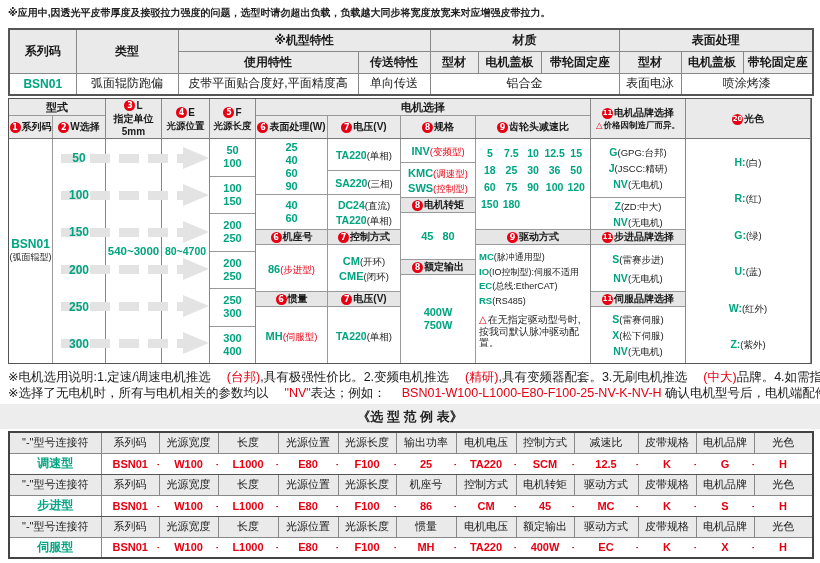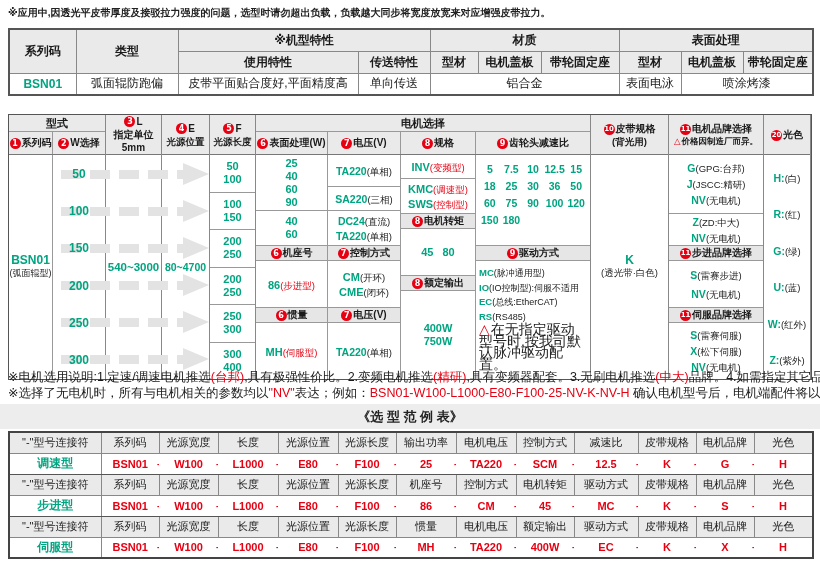--- a/index.html
+++ b/index.html
@@ -10,21 +10,21 @@
   
   .top-note { position:absolute; top:6px; left:8px; width:806px; font-size:10px; font-weight:bold; color:#222; white-space:nowrap; }
 
   
   table.spec { position:absolute; top:28px; left:8px; width:804px; border-collapse:collapse; table-layout:fixed; border:2px solid #555; }
   table.spec td { border:1px solid #888; text-align:center; font-size:12px; height:22px; padding:0 1px; overflow:hidden; white-space:nowrap; }
   table.spec tr.hd td { background:#eaeaea; font-weight:bold; }
   .tealtxt { color:#00a480; font-weight:bold; }
 
   
-  .main-table { position:absolute; top:114px; left:8px; width:804px; height:266px; border:1.5px solid #555; display:flex; background:#fff;justify-content:center; }
+  .main-table { position:absolute; top:98px; left:8px; width:804px; height:266px; border:1.5px solid #555; display:flex; background:#fff;justify-content:center; }
   .grp, .colx { display:flex; flex-direction:column; border-right:1px solid #888; height:100%; flex:none; }
   .colx:last-child { border-right:none; }
   .hdr-top { height:17px; background:#eaeaea; border-bottom:1px solid #999; text-align:center; font-weight:bold; font-size:11px; line-height:16px; overflow:hidden; }
   .hdr-sub { height:23px; background:#eaeaea; border-bottom:1px solid #777; display:flex; }
   .hcell { display:flex; align-items:center; justify-content:center; font-weight:bold; font-size:10px; border-right:1px solid #999; flex:none; overflow:hidden; white-space:nowrap; }
   .hcell:last-child { border-right:none; flex:1; }
   .hdr-full { height:40px; background:#eaeaea; border-bottom:1px solid #777; display:flex; flex-direction:column; align-items:center; justify-content:center; font-weight:bold; font-size:10px; line-height:13px; text-align:center; overflow:hidden; }
   .grp-body { flex:1; display:flex; min-height:0; }
   .subcol { display:flex; flex-direction:column; border-right:1px solid #999; flex:none; min-height:0; }
   .subcol:last-child { border-right:none; }
@@ -38,38 +38,38 @@
   .sfx-r { color:#e60012; font-size:9.5px; }
   .pairline { white-space:nowrap; line-height:13px; }
   .cn { display:inline-block; width:11px; height:11px; border-radius:6px; background:#e60012; color:#fff; font-size:8px; line-height:11px; text-align:center; font-weight:bold; margin-right:1px; vertical-align:1px; font-family:"DejaVu Sans",sans-serif; }
   .tri { color:#e60012; font-weight:bold; margin-right:1px; }
   .ratio-grid { display:grid; grid-template-columns:repeat(5,1fr); row-gap:5px; padding:8px 3px 0 3px; width:100%; }
   .ratio-grid span { color:#00a480; font-weight:bold; font-size:10.5px; text-align:center; }
   .drive-list { width:100%; padding:4px 2px 0 3px; text-align:left; }
   .drive-list .dl { line-height:12.5px; white-space:nowrap; }
   .drive-list .code { font-size:9.5px; }
   .drive-list .sfx-b { font-size:9px; }
-  .drive-warn { margin-top:1px; font-size:14px; line-height:11.5px; color:#222; text-align:left; padding-right:1px; }
+  .drive-warn { margin-top:7px; font-size:10px; line-height:11.5px; color:#222; text-align:left; padding-right:1px; }
   .wval { color:#00a480; font-weight:bold; font-size:12px; }
   .range { color:#00a480; font-weight:bold; font-size:11.5px; }
   .arrows { position:absolute; inset:0; z-index:1; pointer-events:none; }
   .arrow { position:absolute; left:50px; width:150px; height:22px; }
   .arrow::before { content:""; position:absolute; left:2px; right:26px; top:7px; height:9px;
      background:repeating-linear-gradient(90deg,#e3e3e3 0 20px,transparent 20px 29px); }
   .arrow::after { content:""; position:absolute; right:0; top:0; width:0; height:0;
      border-left:26px solid #e3e3e3; border-top:11px solid transparent; border-bottom:11px solid transparent; }
   .brand-opt { line-height:14px; white-space:nowrap; }
   .brand-opt .code { font-size:10.5px; }
   .light-col { justify-content:space-between; padding:16px 0 12px 0; }
   .light-opt { line-height:12px; white-space:nowrap; }
   .light-opt .code { font-size:10.5px; }
 
   
   .notes { position:absolute; top:369px; left:8px; width:808px; font-size:12.5px; line-height:16px; white-space:nowrap; }
-  .notes .rd { color:#e60012; }
+  .notes .rd { color:#e60012;margin-left:16px; }
 
   
   .ex-title { position:absolute; top:404px; left:0; width:820px; height:25px; background:#ededed; display:flex; align-items:center; justify-content:center; font-weight:bold; font-size:13px; color:#222; }
   table.ex { position:absolute; top:431px; left:8px; width:804px; border-collapse:collapse; table-layout:fixed; border:2px solid #444; }
   table.ex td { height:21px; text-align:center; font-size:11px; overflow:hidden; white-space:nowrap; padding:0; }
   table.ex tr.ehd td { background:#eaeaea; border:1px solid #888; color:#222; }
   table.ex tr.edata td { border-top:1px solid #555; border-bottom:1px solid #555; border-left:none; border-right:none; color:#e60012; font-weight:bold; position:relative; }
   table.ex tr.edata td.etype { border-right:1px solid #888; color:#00a480; font-size:12px; }
   table.ex .dash { position:absolute; right:-4px; top:50%; transform:translateY(-50%); color:#e60012; font-weight:bold; }
 </style>
@@ -365,34 +365,20 @@
               <div class="dl"><span class="code">IO</span><span class="sfx-b">(IO控制型):伺服不适用</span></div>
               <div class="dl"><span class="code">EC</span><span class="sfx-b">(总线:EtherCAT)</span></div>
               <div class="dl"><span class="code">RS</span><span class="sfx-b">(RS485)</span></div>
               <div class="drive-warn"><span class="tri">△</span><span>在无指定驱动型号时,按我司默认脉冲驱动配置。</span></div>
             </div>
           </div>
         </div>
       </div>
     </div>
 
-    <div class="colx" style="width:78px">
-      <div class="hdr-full">
-        <div><span class="cn" style="font-size:7px">10</span><span>皮带规格</span></div>
-        <div style="font-size:9.5px">(背光用)</div>
-      </div>
-      <div class="grp-body">
-          <div class="subcol" style="flex:1">
-        <div class="cell grow">
-          <div class="code" style="font-size:12px">K</div>
-          <div class="sfx-b" style="font-size:9.5px">(透光带·白色)</div>
-        </div>
-      </div>
-        </div>
-    </div>
 
     <div class="colx" style="width:95px">
       <div class="hdr-full">
         <div><span class="cn" style="font-size:7px">11</span><span>电机品牌选择</span></div>
         <div style="font-size:8.5px;font-weight:bold"><span class="tri">△</span><span>价格因制造厂而异。</span></div>
       </div>
       <div class="grp-body">
           <div class="subcol" style="flex:1">
         <div class="cell" style="height:59px">
           <div class="brand-opt"><span class="code">G</span><span class="sfx-b">(GPG:台邦)</span></div>

